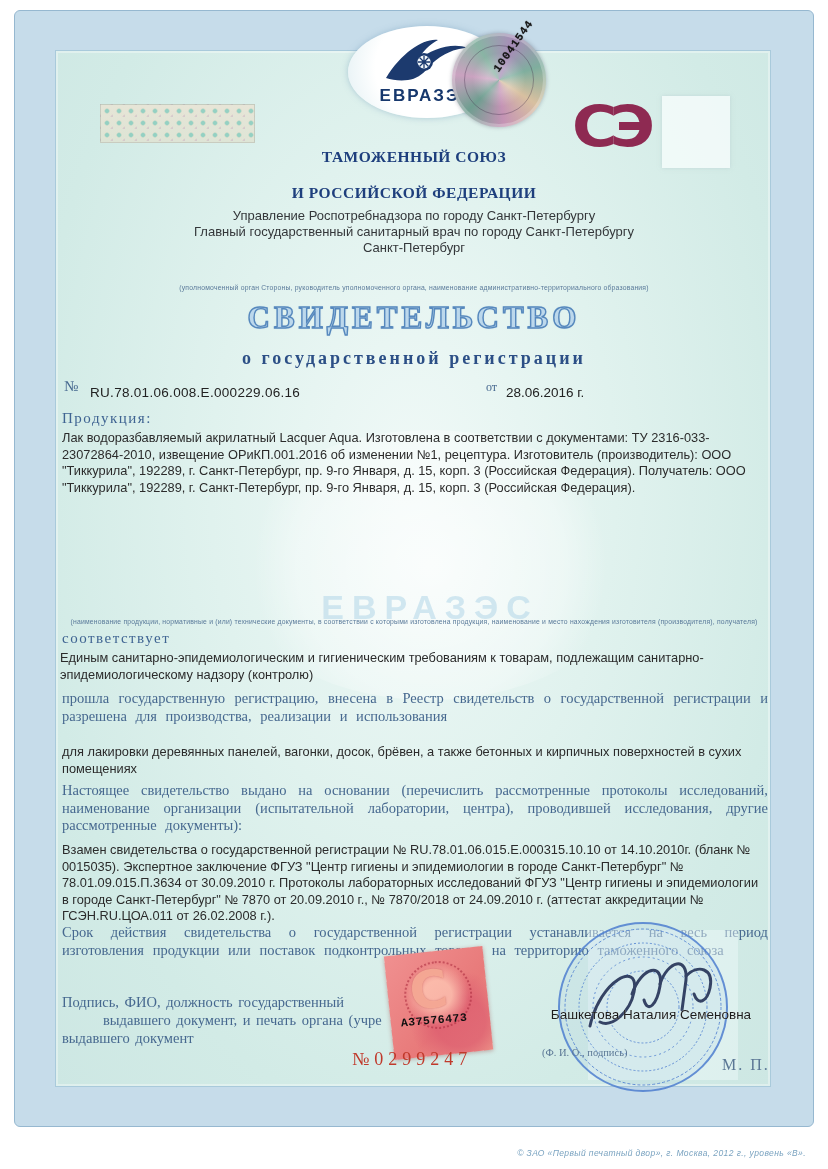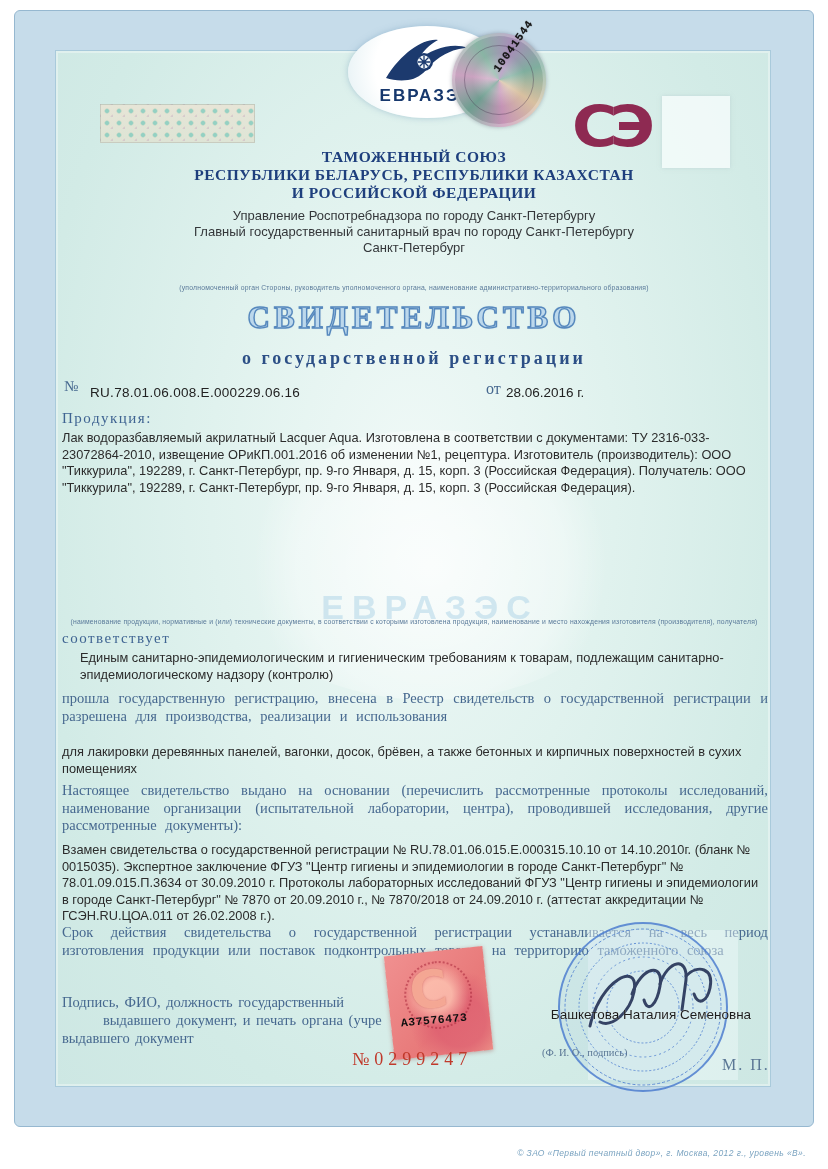--- a/index.html
+++ b/index.html
@@ -80,21 +80,21 @@
     font-family:"Liberation Serif",serif;font-weight:bold;font-size:31px;letter-spacing:4px;
     color:#bcd8ec;-webkit-text-stroke:1.4px #5688bd;text-shadow:0 0 2px rgba(120,160,200,.4);
   }
   .title-sub{
     position:absolute;left:60px;top:348px;width:708px;text-align:center;
     font-family:"Liberation Serif",serif;font-weight:bold;font-size:18px;letter-spacing:3px;color:#2c4f86;
   }
   
   .no-label{position:absolute;left:64px;top:378px;font-family:"Liberation Serif",serif;font-size:15px;color:#46688f;}
   .no-value{position:absolute;left:90px;top:385px;font-size:13.5px;color:#222;letter-spacing:.3px;}
-  .date-label{position:absolute;left:486px;top:380px;font-family:"Liberation Serif",serif;font-size:16px;color:#46688f;}
+  .date-label{position:absolute;left:486px;top:380px;font-family:"Liberation Serif",serif;font-size:12px;color:#46688f;}
   .date-value{position:absolute;left:506px;top:385px;font-size:13.5px;color:#222;}
   
   .lbl-blue{font-family:"Liberation Serif",serif;font-size:15px;color:#3f6492;letter-spacing:1.5px;}
   .txt-black{font-size:12.8px;line-height:16.5px;color:#2b2b2b;}
   .txt-serif{
     font-family:"Liberation Serif",serif;font-size:14.5px;line-height:17.5px;color:#46688f;
     text-align:justify;word-spacing:5px;
   }
   .abs{position:absolute;}
   
@@ -161,21 +161,20 @@
   <div class="holo-top">
     <div class="ring"></div>
     <div class="num">10041544</div>
   </div>
 
   <div class="strip"></div>
   <div class="wm-square"></div>
   <div class="se-mark">СЭ</div>
 
   <div class="hdr hdr-navy" style="top:148px;">ТАМОЖЕННЫЙ СОЮЗ</div>
-  <div class="hdr hdr-navy" style="top:166px;">РЕСПУБЛИКИ БЕЛАРУСЬ, РЕСПУБЛИКИ КАЗАХСТАН</div>
   <div class="hdr hdr-navy" style="top:184px;">И РОССИЙСКОЙ ФЕДЕРАЦИИ</div>
 
   <div class="hdr hdr-org" style="top:208px;">Управление Роспотребнадзора по городу Санкт-Петербургу</div>
   <div class="hdr hdr-org" style="top:224px;">Главный государственный санитарный врач по городу Санкт-Петербургу</div>
   <div class="hdr hdr-org" style="top:240px;">Санкт-Петербург</div>
 
   <div class="fine" style="top:284px;">(уполномоченный орган Стороны, руководитель уполномоченного органа, наименование административно-территориального образования)</div>
 
   <div class="title-main">СВИДЕТЕЛЬСТВО</div>
   <div class="title-sub">о государственной регистрации</div>
@@ -188,21 +187,21 @@
   <div class="wm-center">
     <div class="disc"></div>
     <div class="wm-word">ЕВРАЗЭС</div>
   </div>
 
   <div class="abs lbl-blue" style="left:62px;top:410px;">Продукция:</div>
   <div class="abs txt-black" style="left:62px;top:430px;width:702px;">Лак водоразбавляемый акрилатный Lacquer Aqua. Изготовлена в соответствии с документами: ТУ 2316-033-23072864-2010, извещение ОРиКП.001.2016 об изменении №1, рецептура. Изготовитель (производитель): ООО "Тиккурила", 192289, г. Санкт-Петербург, пр. 9-го Января, д. 15, корп. 3 (Российская Федерация).  Получатель: ООО "Тиккурила", 192289, г. Санкт-Петербург, пр. 9-го Января, д. 15, корп. 3 (Российская Федерация).</div>
   <div class="fine" style="top:618px;">(наименование продукции, нормативные и (или) технические документы, в соответствии с которыми изготовлена продукция, наименование и место нахождения изготовителя (производителя), получателя)</div>
 
   <div class="abs lbl-blue" style="left:62px;top:630px;">соответствует</div>
-  <div class="abs txt-black" style="left:80px;top:650px;width:702px;">Единым санитарно-эпидемиологическим и гигиеническим требованиям к товарам, подлежащим санитарно-эпидемиологическому надзору (контролю)</div>
+  <div class="abs txt-black" style="left:60px;top:650px;width:702px;">Единым санитарно-эпидемиологическим и гигиеническим требованиям к товарам, подлежащим санитарно-эпидемиологическому надзору (контролю)</div>
 
   <div class="abs txt-serif" style="left:62px;top:690px;width:706px;">прошла государственную регистрацию, внесена в Реестр свидетельств о государственной регистрации и разрешена для производства, реализации и использования</div>
   <div class="abs txt-black" style="left:62px;top:744px;width:702px;">для лакировки деревянных панелей, вагонки, досок, брёвен, а также бетонных и кирпичных поверхностей в сухих помещениях</div>
 
   <div class="abs txt-serif" style="left:62px;top:782px;width:706px;">Настоящее свидетельство выдано на основании (перечислить рассмотренные протоколы исследований, наименование организации (испытательной лаборатории, центра), проводившей исследования, другие рассмотренные документы):</div>
   <div class="abs txt-black" style="left:62px;top:842px;width:706px;">Взамен свидетельства о государственной регистрации № RU.78.01.06.015.Е.000315.10.10 от 14.10.2010г. (бланк № 0015035). Экспертное заключение ФГУЗ "Центр гигиены и эпидемиологии в городе Санкт-Петербург" № 78.01.09.015.П.3634 от 30.09.2010 г. Протоколы лабораторных исследований ФГУЗ "Центр гигиены и эпидемиологии в городе Санкт-Петербург" № 7870 от 20.09.2010 г., № 7870/2018 от 24.09.2010 г. (аттестат аккредитации № ГСЭН.RU.ЦОА.011 от 26.02.2008 г.).</div>
 
   <div class="abs txt-serif" style="left:62px;top:924px;width:706px;">Срок действия свидетельства о государственной регистрации устанавливается на весь период изготовления продукции или поставок подконтрольных товаров на территорию таможенного союза</div>
 
   <div class="abs txt-serif" style="left:62px;top:994px;width:330px;text-align:left;word-spacing:2px;">Подпись, ФИО, должность государственный</div>

